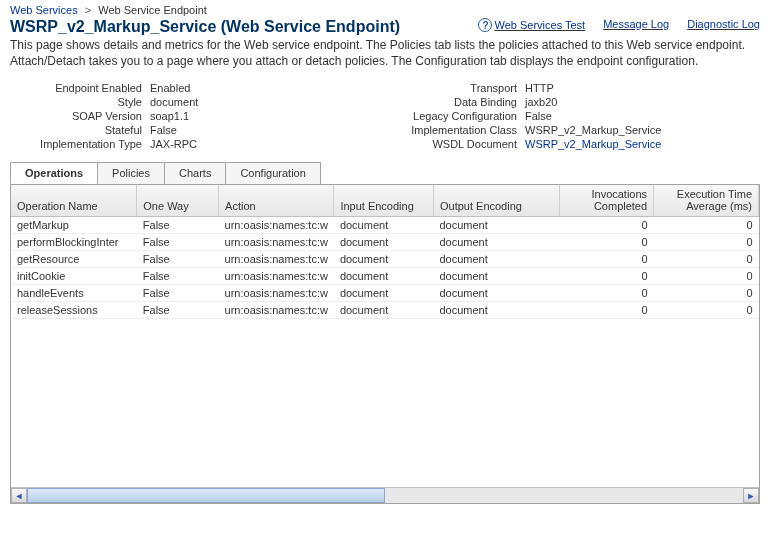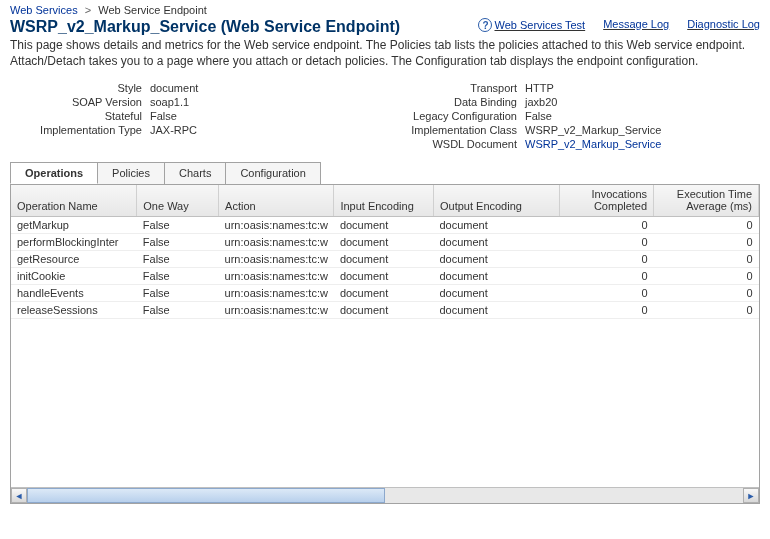--- a/index.html
+++ b/index.html
@@ -184,20 +184,24 @@
     </a>
     <a href="#">Message Log</a>
     <a href="#">Diagnostic Log</a>
   </div>
 </div>
 
 <div class="description">This page shows details and metrics for the Web service endpoint. The Policies tab lists the policies attached to this Web service endpoint. Attach/Detach takes you to a page where you attach or detach policies. The Configuration tab displays the endpoint configuration.</div>
 
 <div class="details-grid">
   <div class="details-col" id="details-left">
+      <div class="detail-row">
+        <div class="detail-label">Endpoint Enabled</div>
+        <div class="detail-value">Enabled</div>
+      </div>
       <div class="detail-row">
         <div class="detail-label">Style</div>
         <div class="detail-value">document</div>
       </div>
       <div class="detail-row">
         <div class="detail-label">SOAP Version</div>
         <div class="detail-value">soap1.1</div>
       </div>
       <div class="detail-row">
         <div class="detail-label">Stateful</div>

